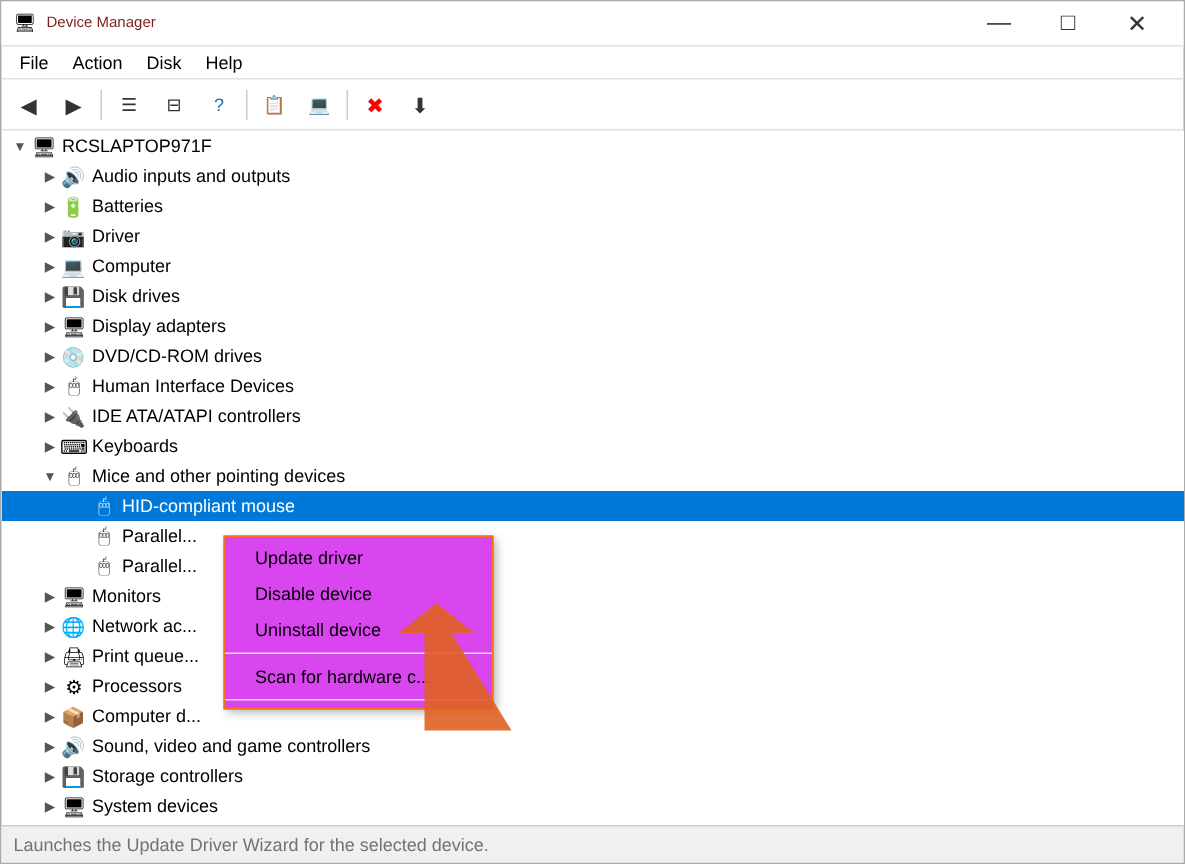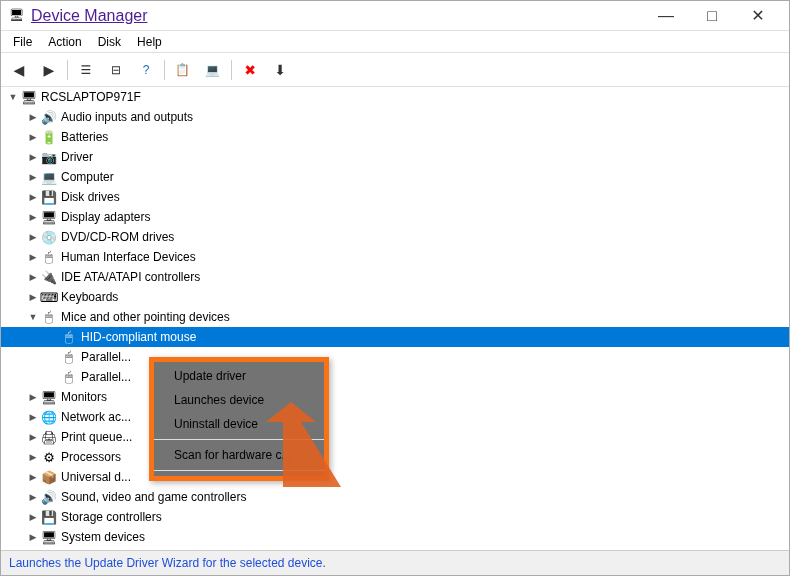--- a/index.html
+++ b/index.html
@@ -27,24 +27,23 @@
       padding: 0 8px;
       border-bottom: 1px solid #e0e0e0;
       user-select: none;
     }
     .title-bar-icon {
       width: 16px;
       height: 16px;
       margin-right: 6px;
     }
     .title-bar-text {
-      font-size: 16px;
-      color: #4c1d95;
+      font-size: 10px;
+      color: #7f1d1d;
       flex: 1;
-      text-decoration: underline;
     }
     .title-bar-controls {
       display: flex;
       gap: 0;
     }
     .title-btn {
       width: 46px;
       height: 30px;
       display: flex;
       align-items: center;
@@ -137,27 +136,27 @@
     }
     .item-label { font-size: 12px; }
     .status-bar {
       height: 16px;
       background: #f0f0f0;
       border-top: 1px solid #ccc;
       display: flex;
       align-items: center;
       padding: 12px 8px;
       font-size: 12px;
-      color: #1d4ed8;
+      color: #737373;
     }
     
     .context-menu {
       position: absolute;
-      background: #737373;
-      border: 5px solid #f97316;
+      background: #d946ef;
+      border: 1px solid #f97316;
       box-shadow: 2px 2px 6px rgba(0,0,0,0.3);
       z-index: 100;
       min-width: 180px;
       padding: 2px 0;
     }
     .ctx-item {
       padding: 5px 20px;
       font-size: 12px;
       cursor: pointer;
       white-space: nowrap;
@@ -344,21 +343,21 @@
 
       <div class="tree-item" style="padding-left:24px;">
         <span class="expander">▶</span>
         <span class="item-icon">⚙</span>
         <span class="item-label">Processors</span>
       </div>
 
       <div class="tree-item" style="padding-left:24px;">
         <span class="expander">▶</span>
         <span class="item-icon">📦</span>
-        <span class="item-label">Universal d...</span>
+        <span class="item-label">Computer d...</span>
       </div>
 
       <div class="tree-item" style="padding-left:24px;">
         <span class="expander">▶</span>
         <span class="item-icon">🔊</span>
         <span class="item-label">Sound, video and game controllers</span>
       </div>
 
       <div class="tree-item" style="padding-left:24px;">
         <span class="expander">▶</span>
@@ -374,21 +373,21 @@
 
       <div class="tree-item" style="padding-left:24px;">
         <span class="expander">▶</span>
         <span class="item-icon">🔌</span>
         <span class="item-label">Universal Serial Bus controllers</span>
       </div>
     </div>
 
     <div class="context-menu" style="left: 148px; top: 270px;">
       <div class="ctx-item">Update driver</div>
-      <div class="ctx-item">Launches device</div>
+      <div class="ctx-item">Disable device</div>
       <div class="ctx-item">Uninstall device</div>
       <div class="ctx-sep"></div>
       <div class="ctx-item">Scan for hardware c...</div>
       <div class="ctx-sep"></div>
     </div>
 
     <div class="arrow-img" style="left: 260px; top: 315px;">
       <svg width="100" height="90" viewBox="0 0 100 90">
         <defs>
           <marker id="arrowhead" markerWidth="10" markerHeight="7" refX="0" refY="3.5" orient="auto">

